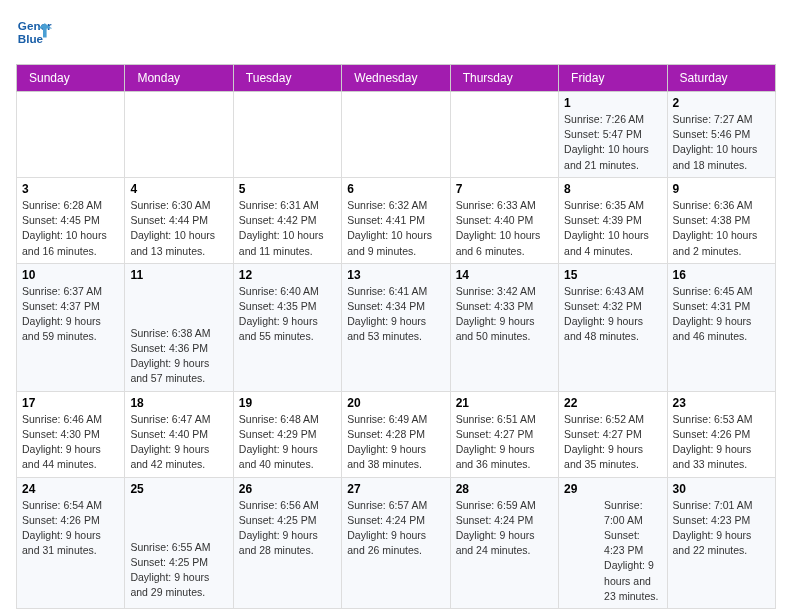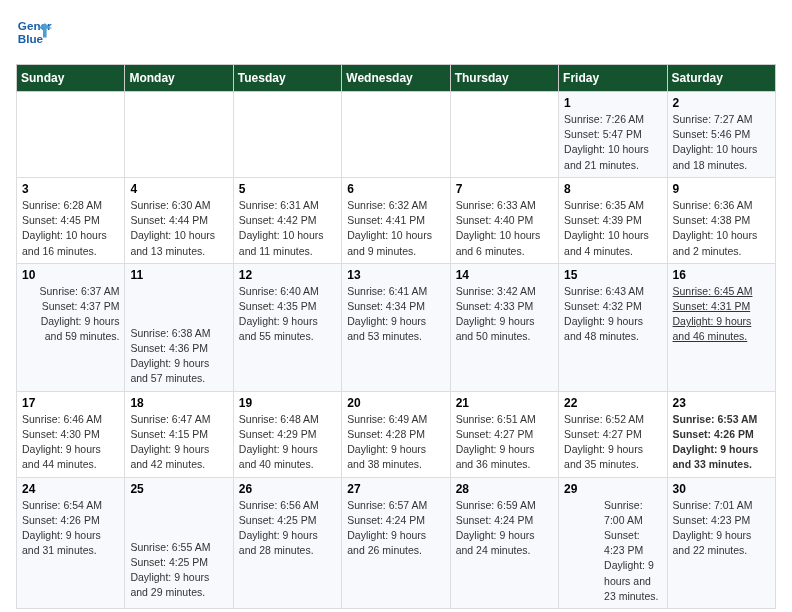--- a/index.html
+++ b/index.html
@@ -42,26 +42,26 @@
     .location-title {
       font-size: 15px;
       color: #555;
     }
     .calendar {
       width: 100%;
       border-collapse: collapse;
       font-size: 11px;
     }
     .calendar th {
-      background: #14532d;
+      background: #a21caf;
       color: #fff;
-      padding: 6px 4px;
+      padding: 6px 12px;
       text-align: left;
       font-size: 12px;
-      font-weight: bold;
+      font-weight: normal;
       border: 1px solid #ccc;
     }
     .calendar td {
       vertical-align: top;
       padding: 4px 5px;
       border: 1px solid #ddd;
       height: 80px;
       width: calc(100% / 7);
       background: #fff;
     }
@@ -182,21 +182,21 @@
         <td>
           <span class="day-num">9</span>
           <div class="day-info" style="white-space: pre-line;">Sunrise: 6:36 AM
 Sunset: 4:38 PM
 Daylight: 10 hours and 2 minutes.</div>
         </td>
       </tr>
       <tr>
         <td>
           <span class="day-num">10</span>
-          <div class="day-info" style="white-space: pre-line; text-align: right;">Sunrise: 6:37 AM
+          <div class="day-info" style="white-space: pre-line;">Sunrise: 6:37 AM
 Sunset: 4:37 PM
 Daylight: 9 hours and 59 minutes.</div>
         </td>
         <td>
           <span class="day-num">11</span>
           <div class="day-info" style="white-space: pre-line; margin-top: 44px;">Sunrise: 6:38 AM
 Sunset: 4:36 PM
 Daylight: 9 hours and 57 minutes.</div>
         </td>
         <td>
@@ -218,36 +218,36 @@
 Daylight: 9 hours and 50 minutes.</div>
         </td>
         <td>
           <span class="day-num">15</span>
           <div class="day-info" style="white-space: pre-line;">Sunrise: 6:43 AM
 Sunset: 4:32 PM
 Daylight: 9 hours and 48 minutes.</div>
         </td>
         <td>
           <span class="day-num">16</span>
-          <div class="day-info" style="white-space: pre-line; text-decoration: underline;">Sunrise: 6:45 AM
+          <div class="day-info" style="white-space: pre-line;">Sunrise: 6:45 AM
 Sunset: 4:31 PM
 Daylight: 9 hours and 46 minutes.</div>
         </td>
       </tr>
       <tr>
         <td>
           <span class="day-num">17</span>
           <div class="day-info" style="white-space: pre-line;">Sunrise: 6:46 AM
 Sunset: 4:30 PM
 Daylight: 9 hours and 44 minutes.</div>
         </td>
         <td>
           <span class="day-num">18</span>
           <div class="day-info" style="white-space: pre-line;">Sunrise: 6:47 AM
-Sunset: 4:15 PM
+Sunset: 4:40 PM
 Daylight: 9 hours and 42 minutes.</div>
         </td>
         <td>
           <span class="day-num">19</span>
           <div class="day-info" style="white-space: pre-line;">Sunrise: 6:48 AM
 Sunset: 4:29 PM
 Daylight: 9 hours and 40 minutes.</div>
         </td>
         <td>
           <span class="day-num">20</span>
@@ -262,21 +262,21 @@
 Daylight: 9 hours and 36 minutes.</div>
         </td>
         <td>
           <span class="day-num">22</span>
           <div class="day-info" style="white-space: pre-line;">Sunrise: 6:52 AM
 Sunset: 4:27 PM
 Daylight: 9 hours and 35 minutes.</div>
         </td>
         <td>
           <span class="day-num">23</span>
-          <div class="day-info" style="white-space: pre-line; font-weight: bold;">Sunrise: 6:53 AM
+          <div class="day-info" style="white-space: pre-line;">Sunrise: 6:53 AM
 Sunset: 4:26 PM
 Daylight: 9 hours and 33 minutes.</div>
         </td>
       </tr>
       <tr>
         <td>
           <span class="day-num">24</span>
           <div class="day-info" style="white-space: pre-line;">Sunrise: 6:54 AM
 Sunset: 4:26 PM
 Daylight: 9 hours and 31 minutes.</div>

